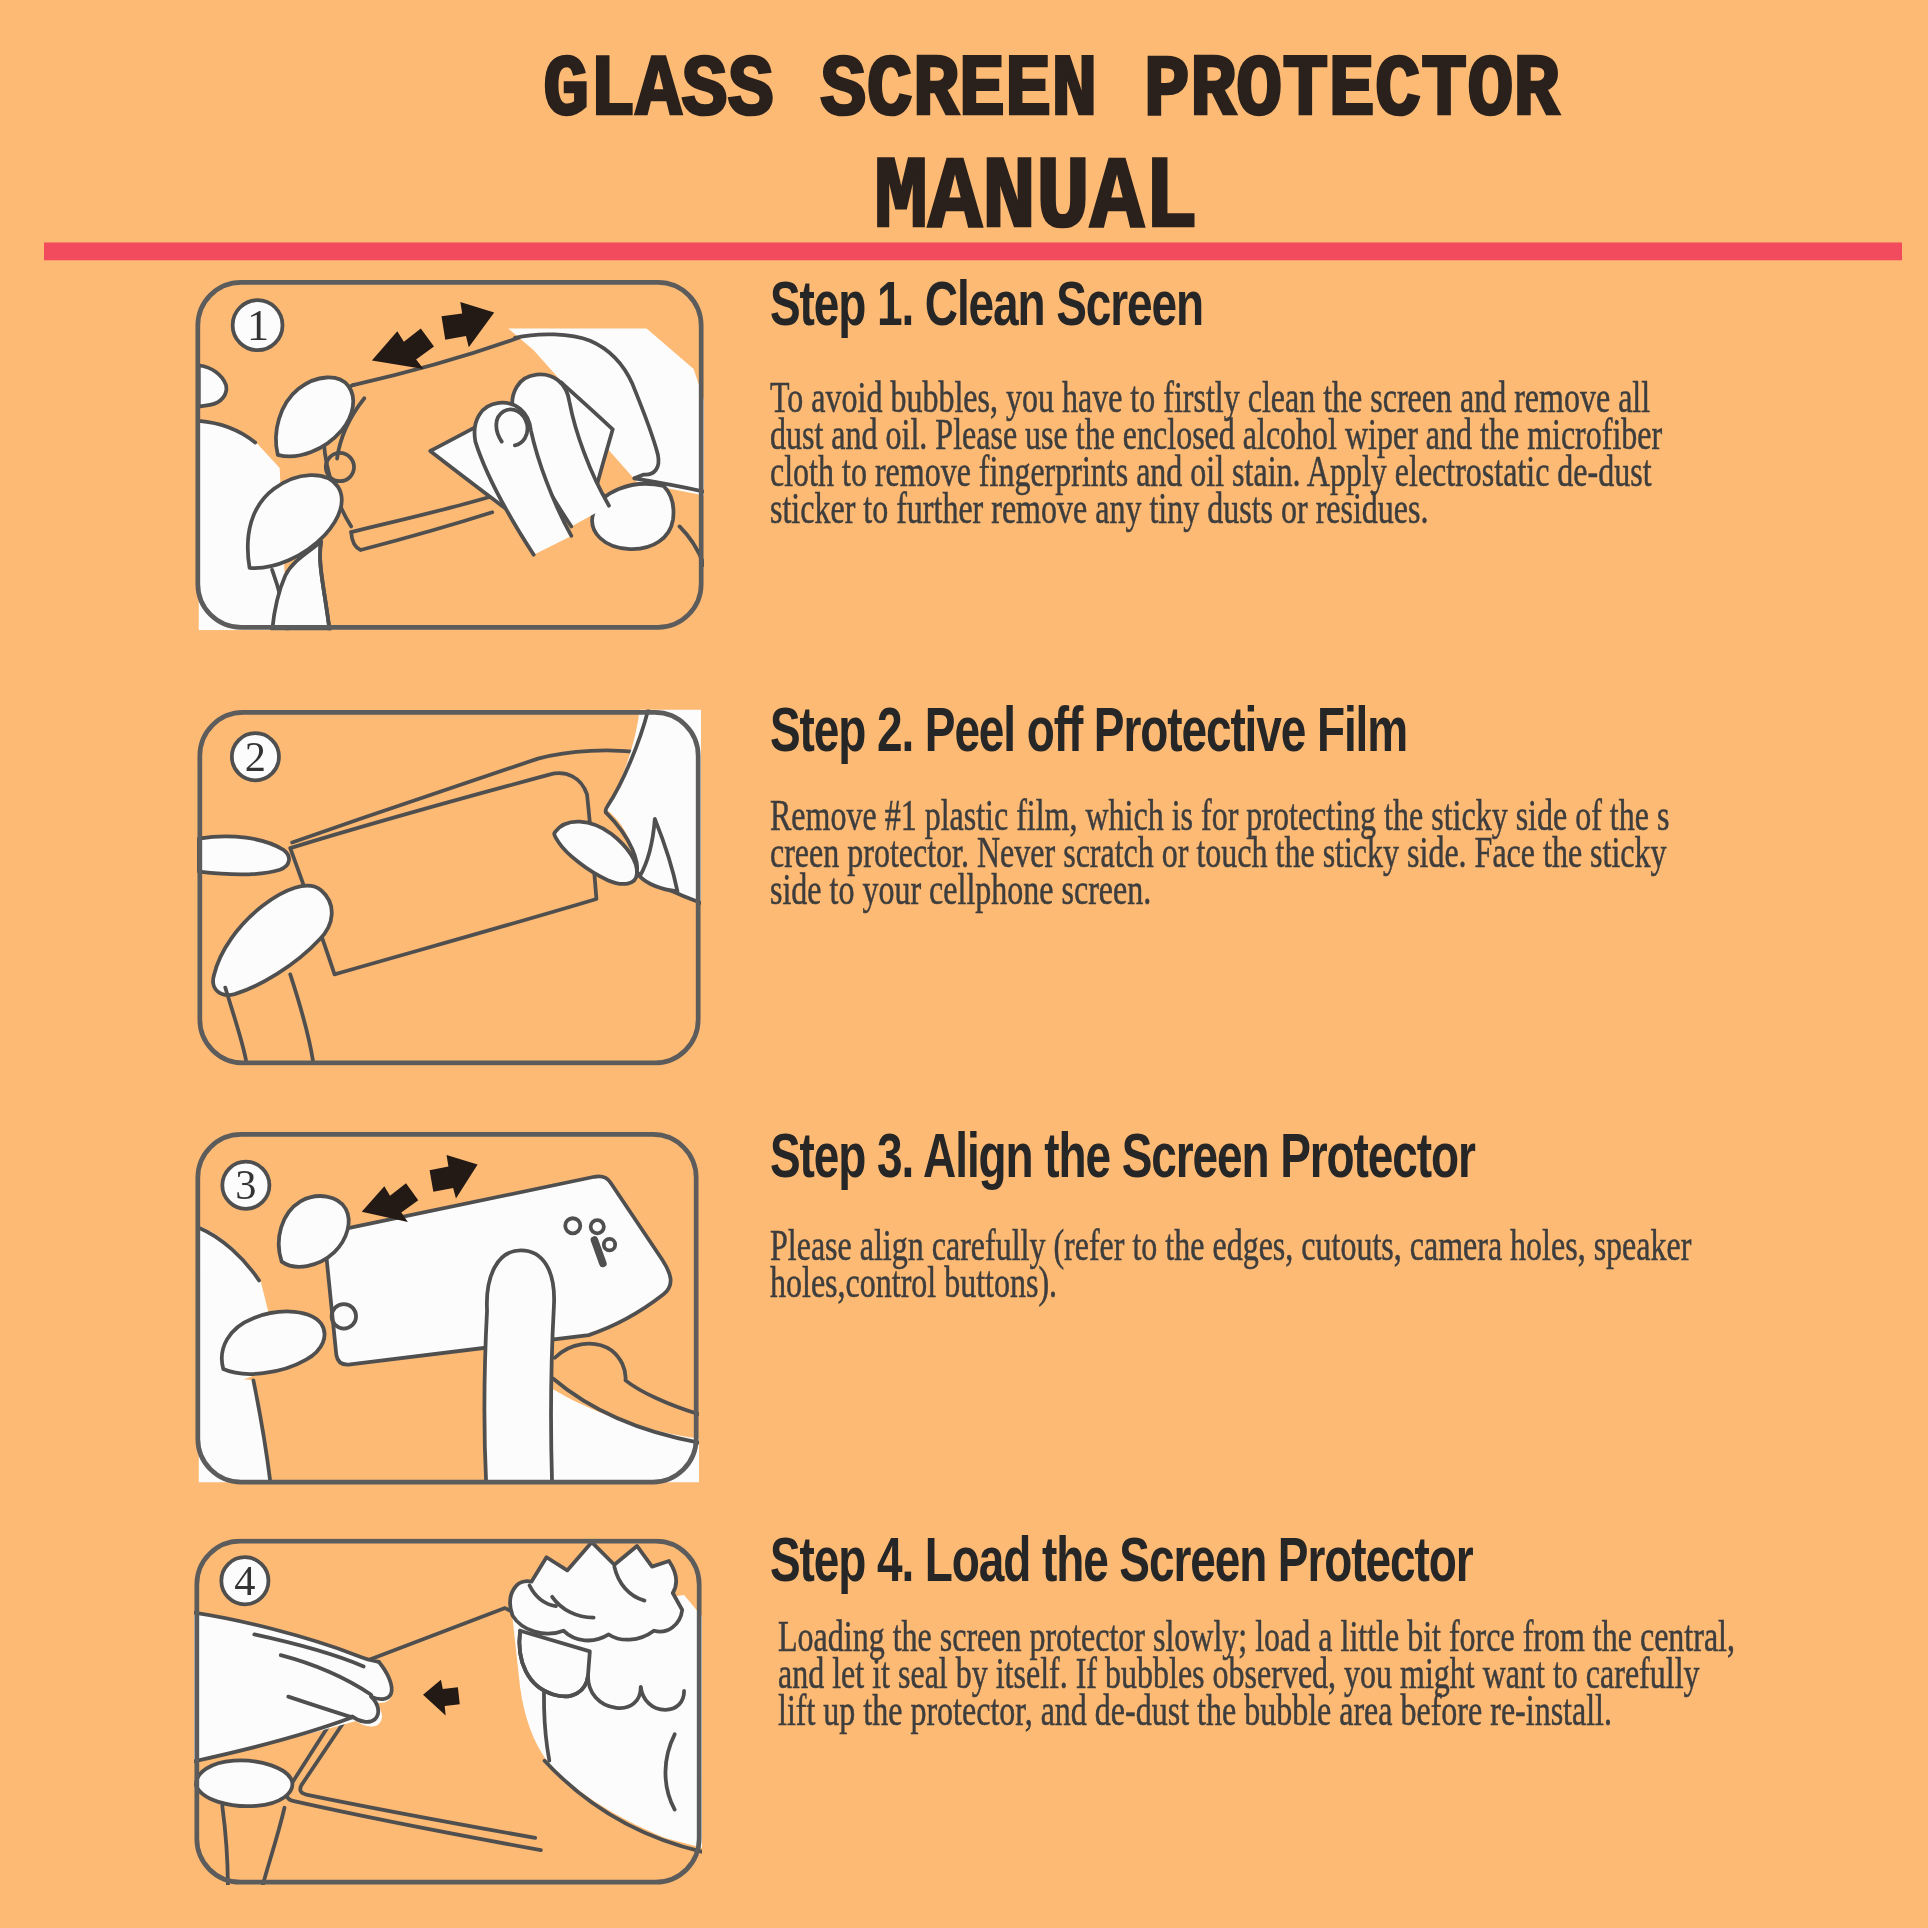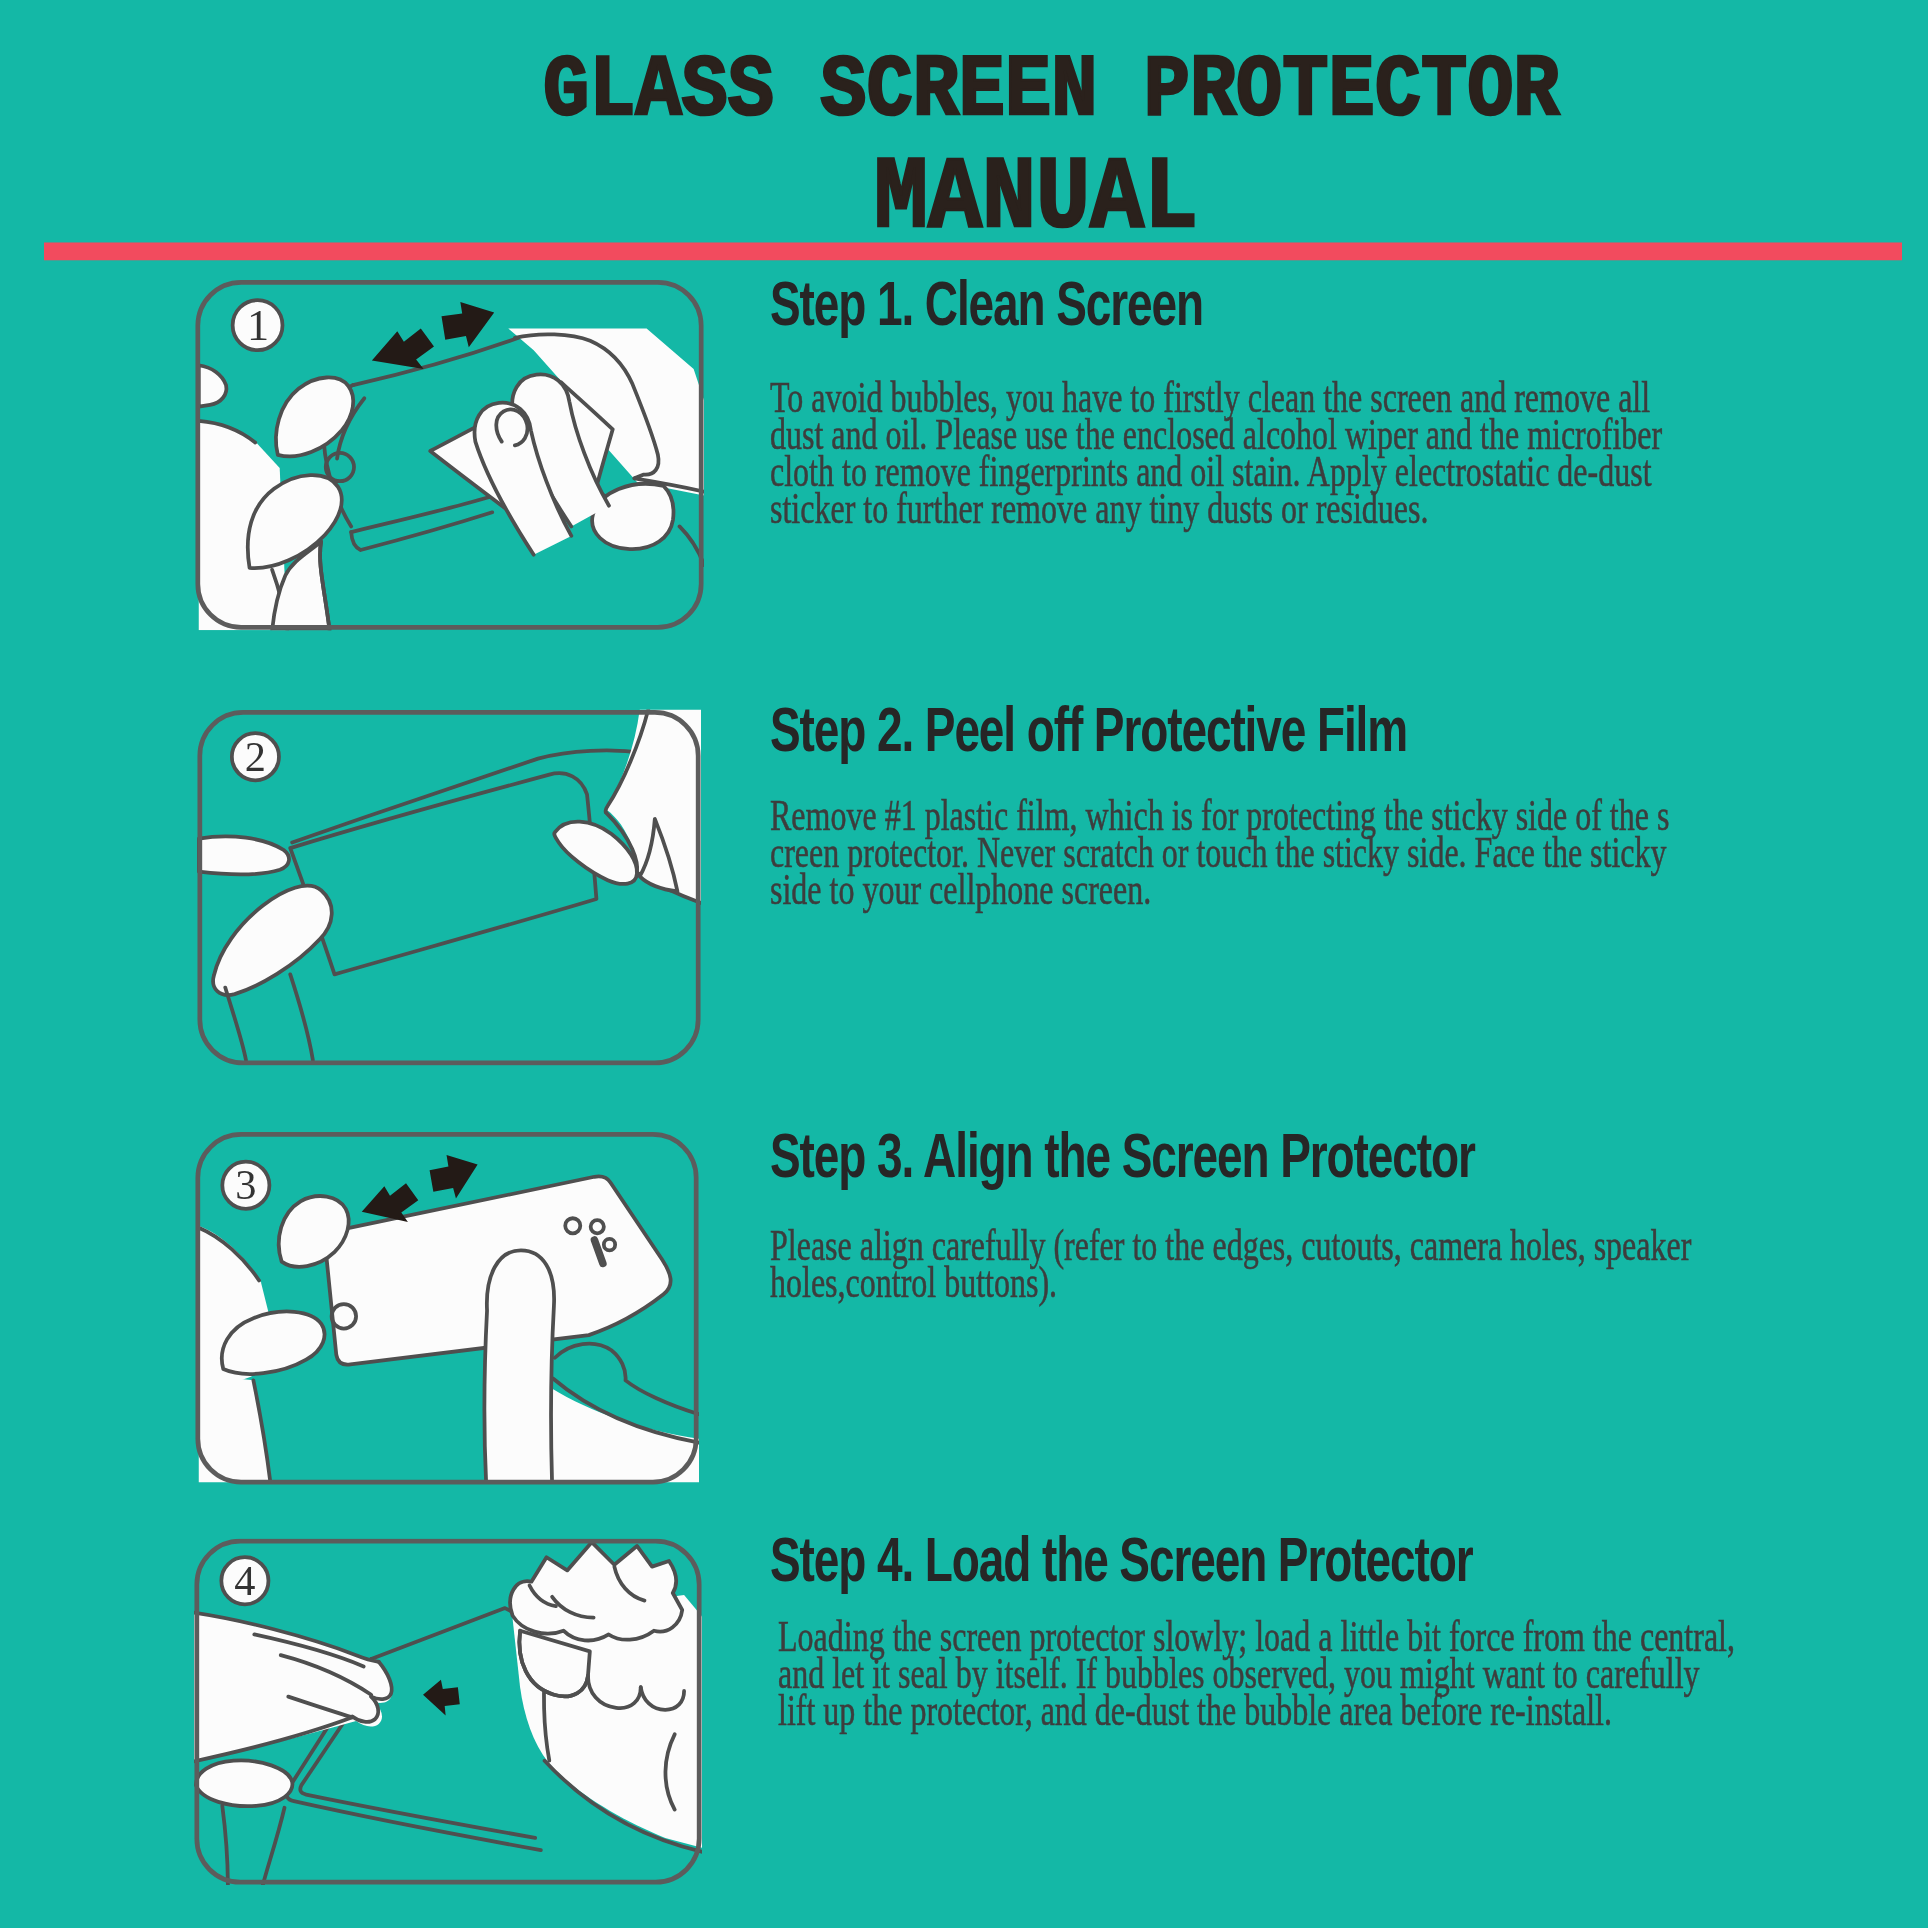--- a/index.html
+++ b/index.html
@@ -1,16 +1,16 @@
 <!DOCTYPE html>
 <html style="font-size:15px"><head>
 <meta charset="utf-8">
 <style>
   html,body{margin:0;padding:0;background:#fcfcfc;}
-  #page{position:relative;width:1928px;height:1928px;background:#14b8a6;overflow:hidden;}
+  #page{position:relative;width:1928px;height:1928px;background:#fdba74;overflow:hidden;}
   #stretch{position:absolute;left:0;top:0;width:1928px;height:1408px;
            transform:scaleY(1.36990) translateZ(0);transform-origin:0 0;will-change:transform;}
   .abs{position:absolute;}
   .title{font-family:"Liberation Mono",monospace;font-weight:bold;color:#2a211c;white-space:pre;-webkit-text-stroke:2.4px #2a211c;transform:scaleY(0.83);transform-origin:0 0;}
   .h2{font-family:"Liberation Sans",sans-serif;font-weight:bold;color:#262626;white-space:pre;letter-spacing:-1.1px;}
   .body{font-family:"Liberation Serif",serif;color:#3d3d3d;white-space:pre;-webkit-text-stroke:0.4px #3d3d3d;}
   svg{display:block;}
   .ln{fill:#fcfcfc;stroke:#4f4f4f;stroke-width:4;stroke-linejoin:round;stroke-linecap:round;}
   .lnf{fill:none;stroke:#4f4f4f;stroke-width:4;stroke-linejoin:round;stroke-linecap:round;}
   .blk{fill:#231a16;stroke:none;}

